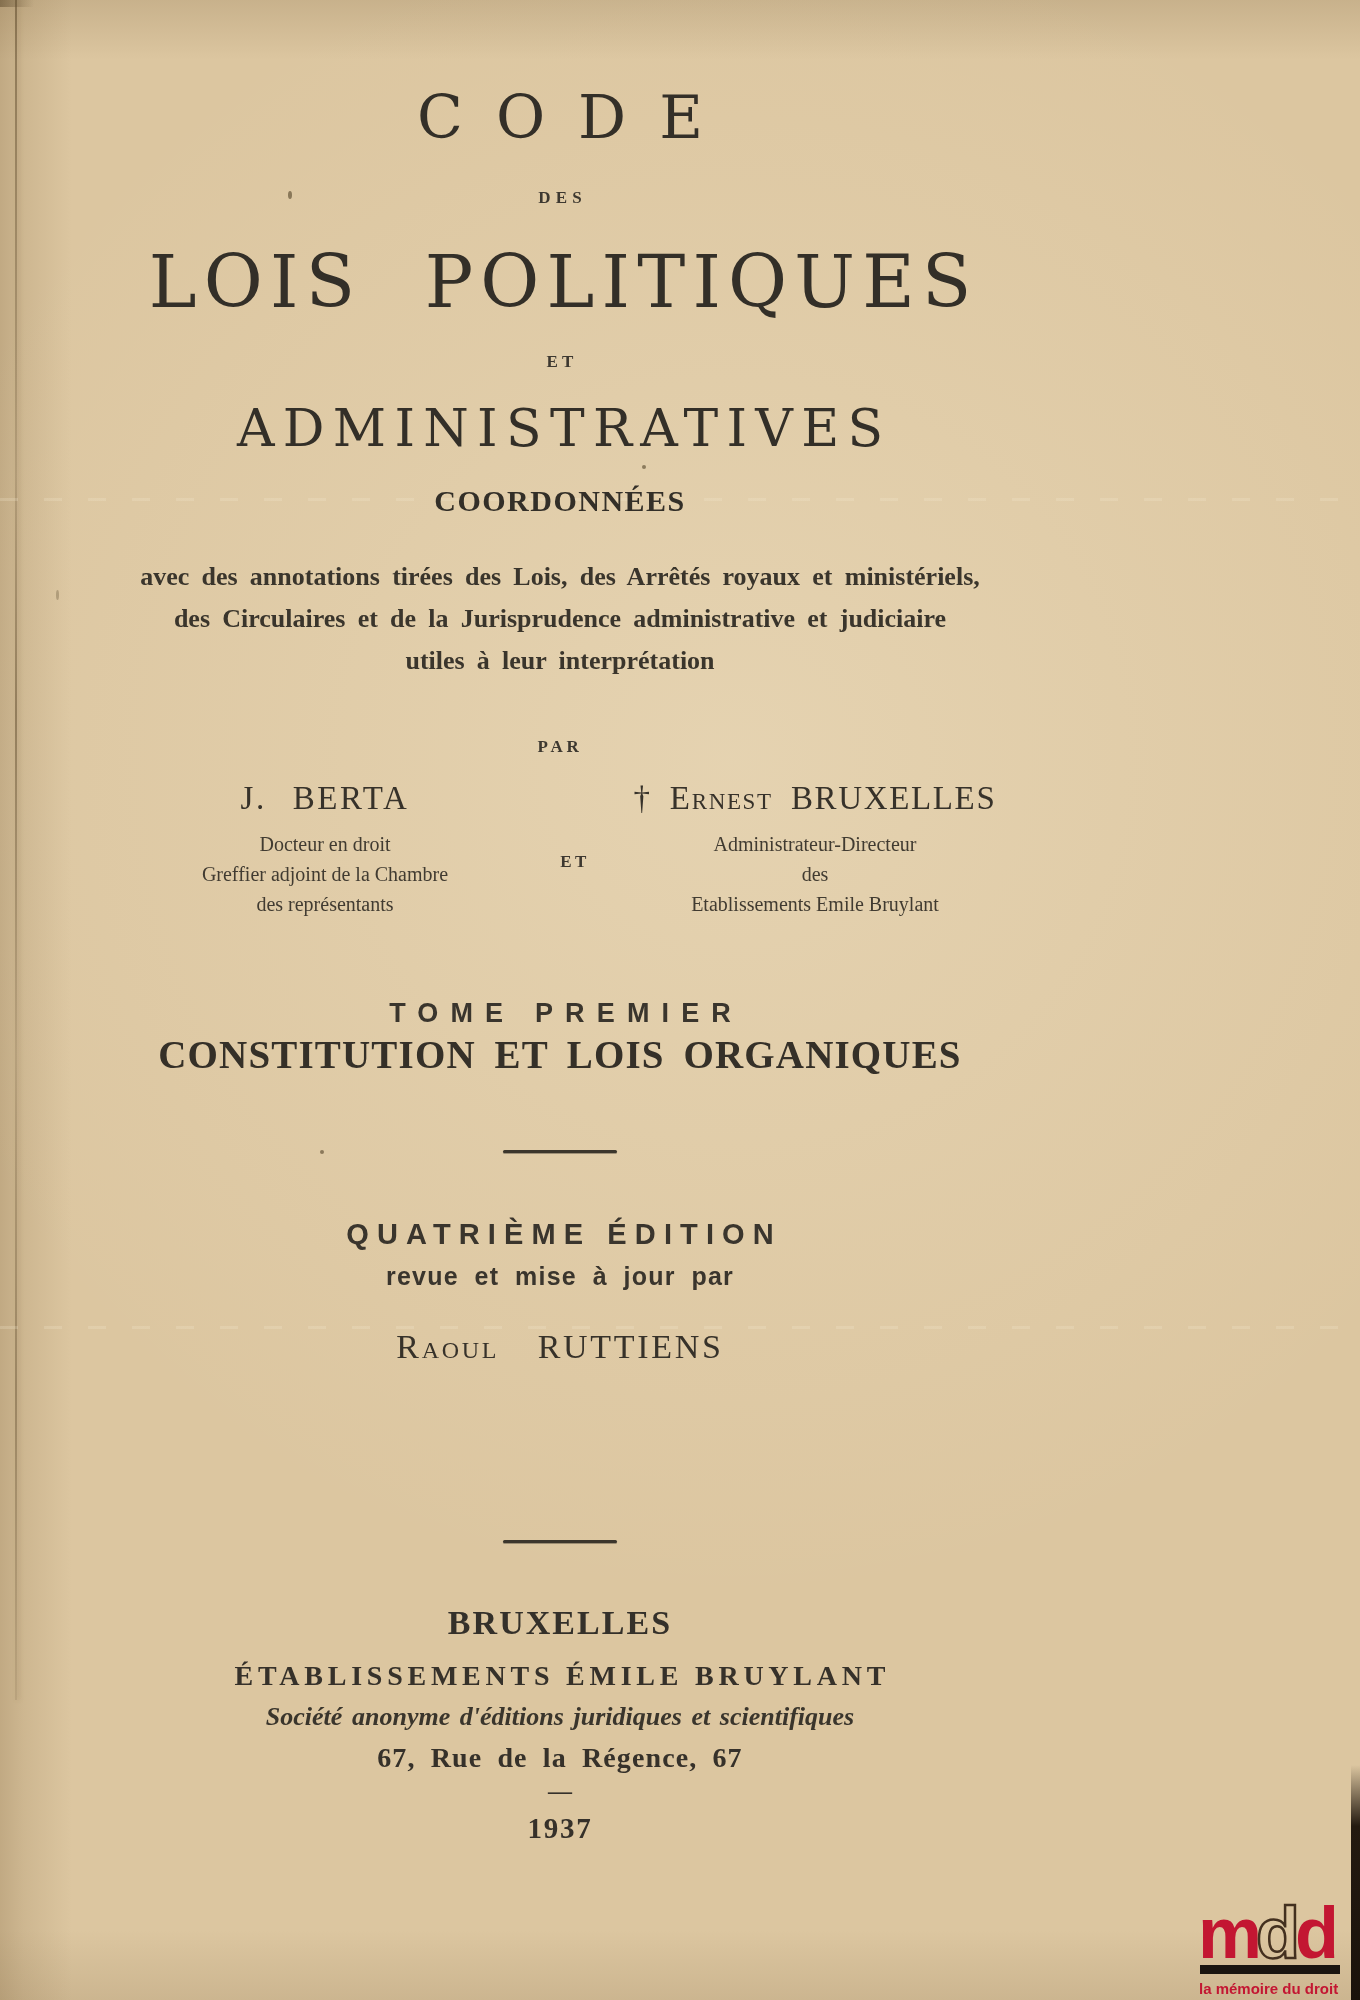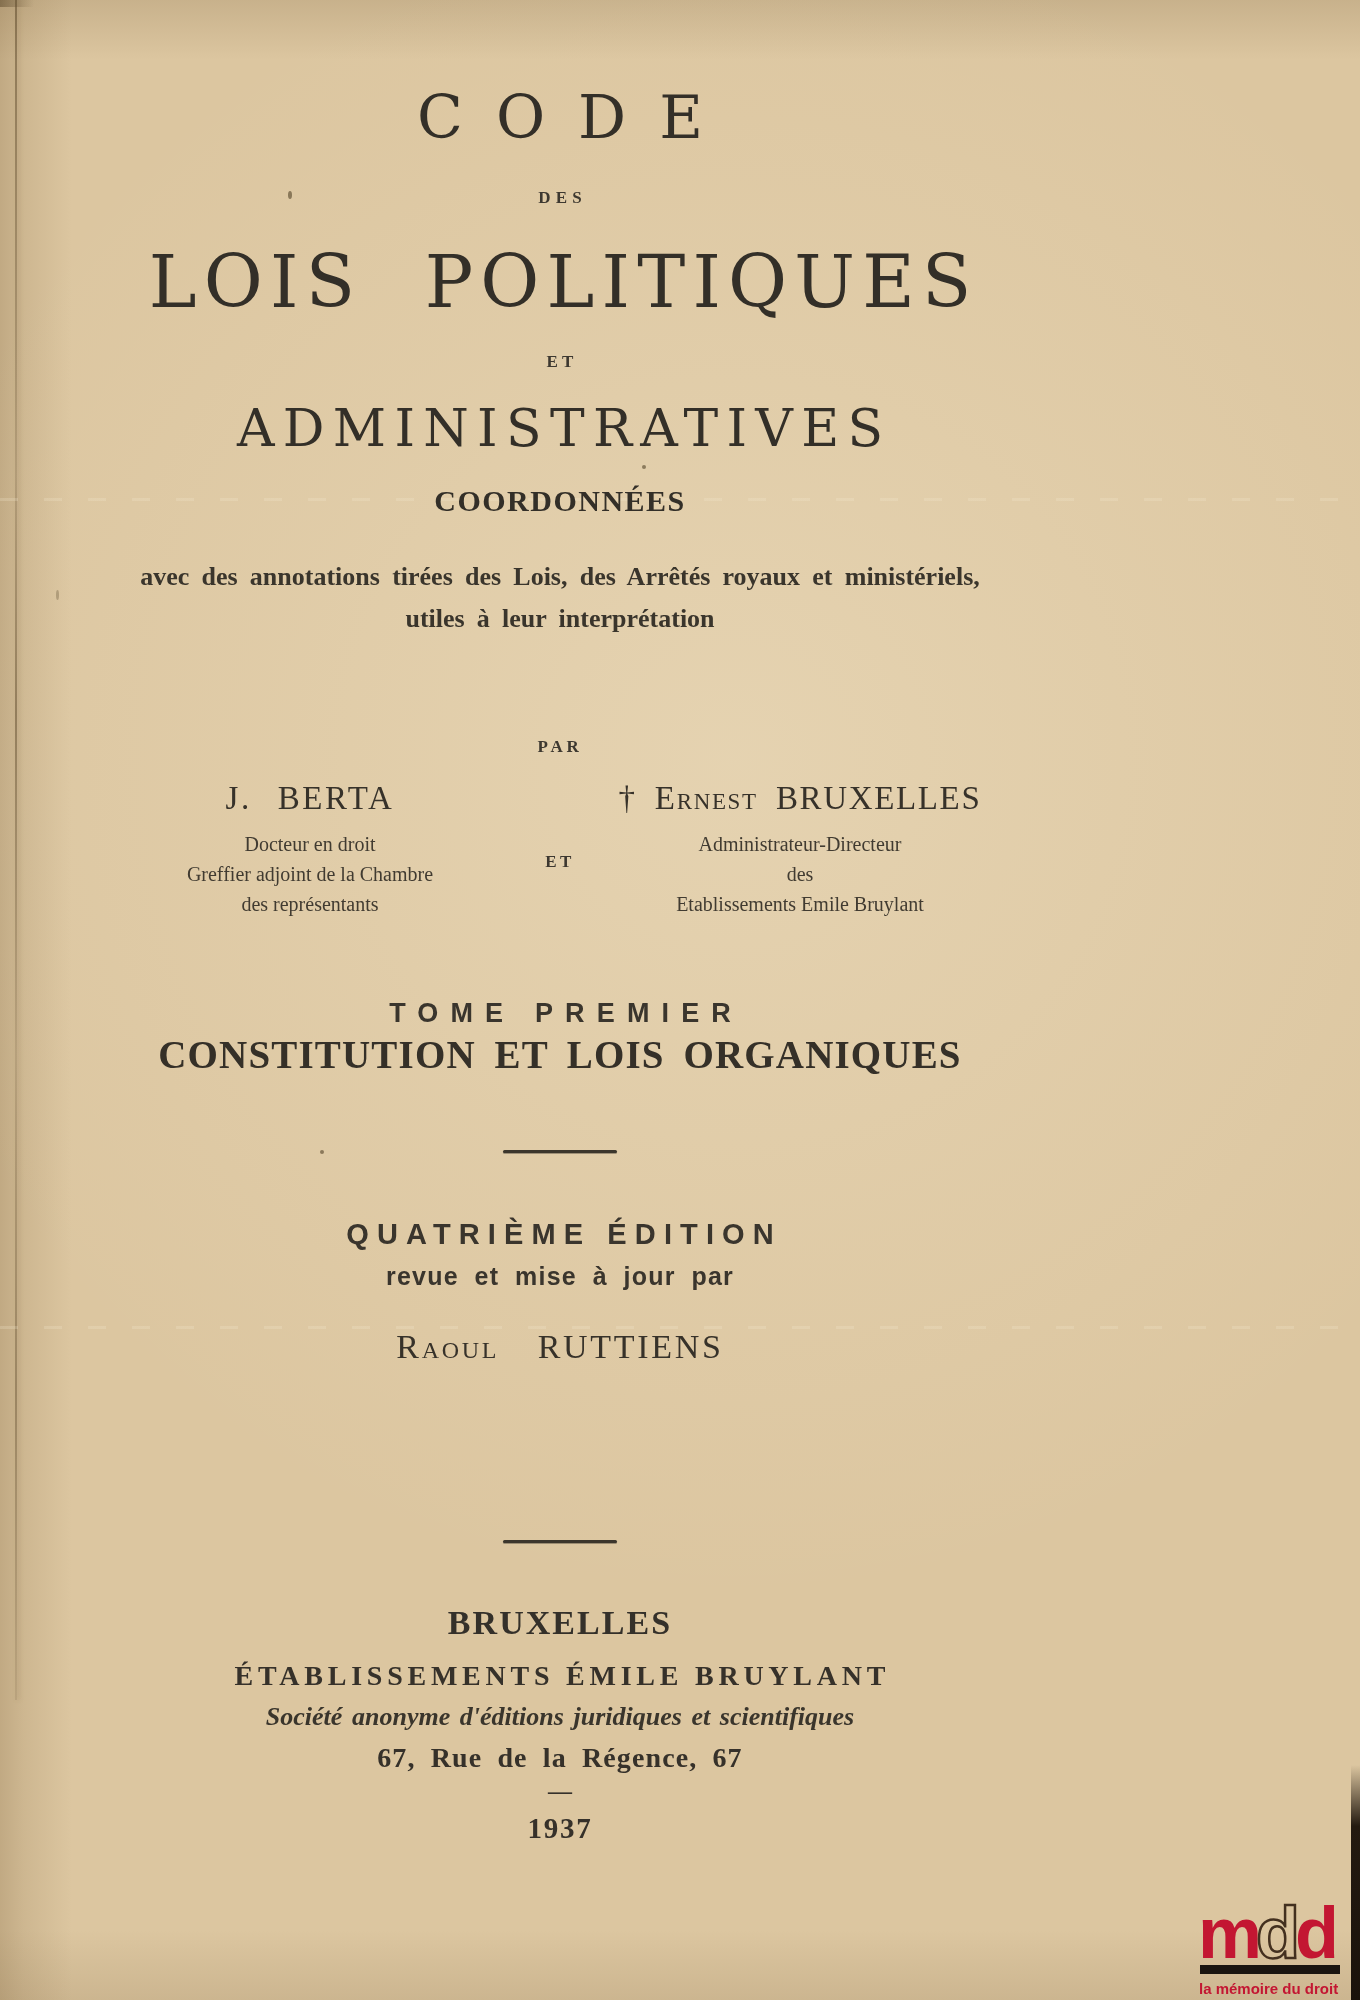--- a/index.html
+++ b/index.html
@@ -51,21 +51,21 @@
   .t-small{top:188px;font-size:17px;letter-spacing:.3em;text-indent:.3em;font-weight:700;color:#3d3830;}
   .t-lois{top:240px;font-size:72px;letter-spacing:.10em;word-spacing:.45em;text-indent:.1em;}
   .t-et{top:352px;font-size:17px;letter-spacing:.25em;text-indent:.25em;font-weight:700;color:#3d3830;}
   .t-admin{top:398px;font-size:52px;letter-spacing:.16em;text-indent:.16em;}
   .t-coord{top:484px;font-size:30px;font-weight:700;letter-spacing:.05em;color:#332f28;}
 
   .annot{top:556px;font-size:26px;font-weight:700;line-height:42px;word-spacing:.22em;color:#3a352c;}
 
   .t-par{top:737px;font-size:17px;letter-spacing:.22em;font-weight:700;color:#3d3830;}
 
-  .authors{position:absolute;top:780px;left:0;width:100%;height:180px;}
+  .authors{position:absolute;top:780px;left:15px;width:100%;height:180px;}
   .auth-col{position:absolute;text-align:center;}
   .auth-left{left:20px;width:460px;}
   .auth-right{left:500px;width:480px;}
   .auth-name{font-size:33px;letter-spacing:.08em;word-spacing:.45em;color:#37322a;white-space:nowrap;}
   .auth-name.sc{font-variant:small-caps;letter-spacing:.05em;word-spacing:.25em;}
   .auth-titles{margin-top:12px;font-size:20px;line-height:30px;color:#413b31;}
   .auth-et{position:absolute;left:0;width:100%;top:72px;text-align:center;
     font-size:17px;letter-spacing:.2em;font-weight:700;color:#3d3830;}
 
   .t-tome{top:982px;font-family:"Liberation Sans", sans-serif;font-weight:700;
@@ -114,20 +114,21 @@
 
     <div class="c display t-code">CODE</div>
     <div class="c t-small">DES</div>
     <div class="c display t-lois">LOIS POLITIQUES</div>
     <div class="c t-et">ET</div>
     <div class="c display t-admin">ADMINISTRATIVES</div>
     <div class="c t-coord">COORDONNÉES</div>
 
     <div class="c annot">
       <div>avec des annotations tirées des Lois, des Arrêtés royaux et ministériels,</div>
+      <div>des Circulaires et de la Jurisprudence administrative et judiciaire</div>
       <div>utiles à leur interprétation</div>
     </div>
 
     <div class="c t-par">PAR</div>
 
     <div class="authors">
       <div class="auth-col auth-left">
         <div class="auth-name">J. BERTA</div>
         <div class="auth-titles">
           <div>Docteur en droit</div>

